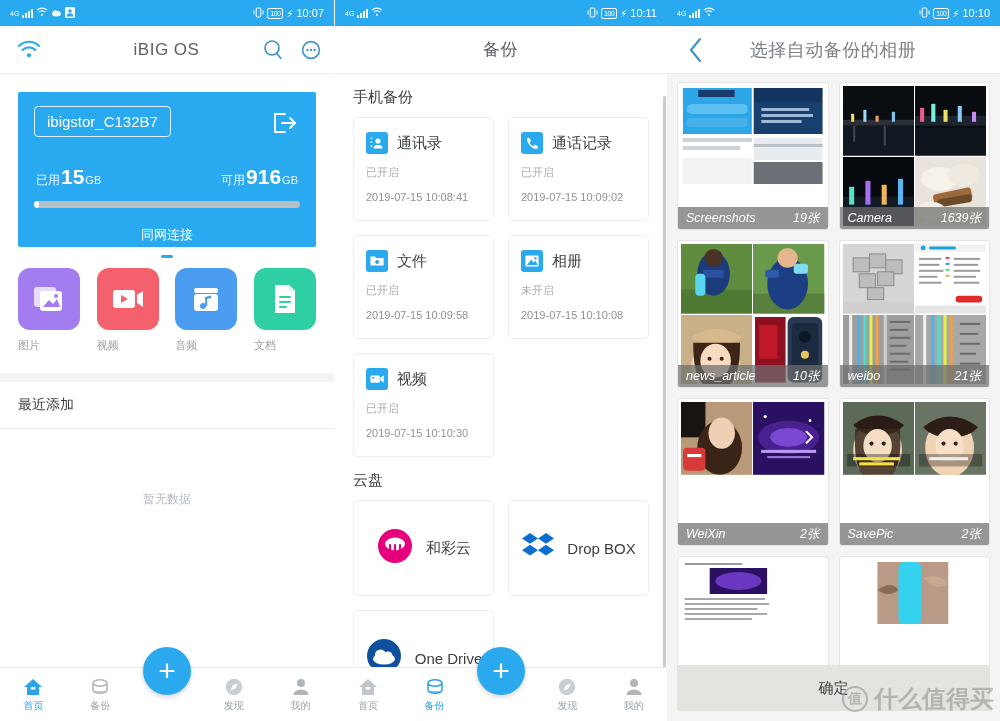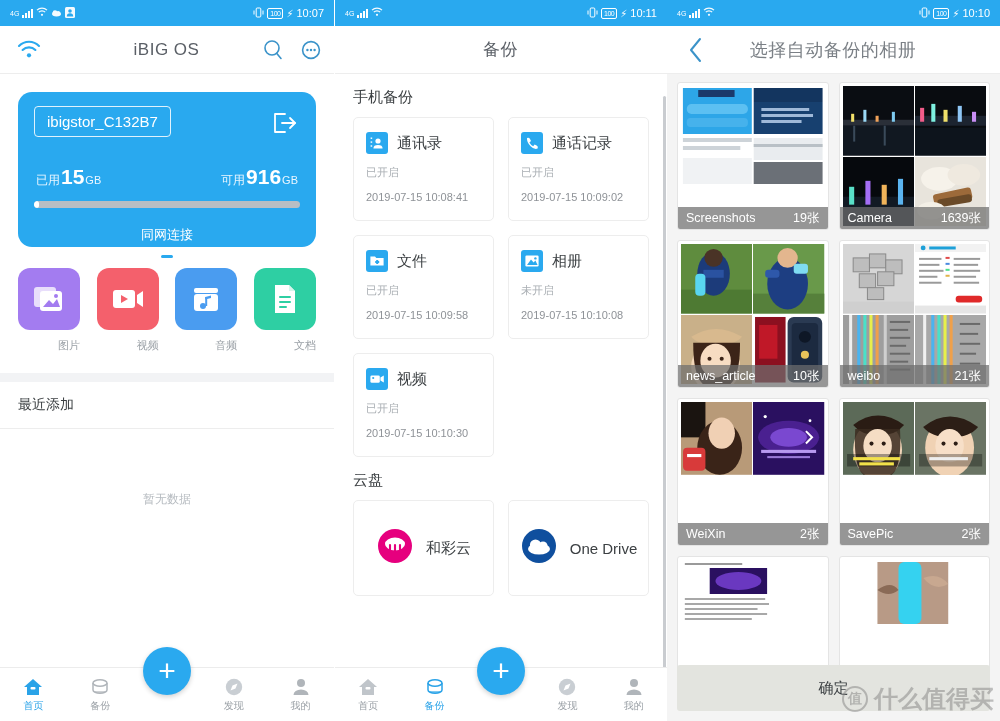--- a/index.html
+++ b/index.html
@@ -47,21 +47,21 @@
     font-size: 17px; color: #5a5f66; letter-spacing: .5px;
   }
   .appbar-title.small { font-size: 18px; color: #7b8086; }
   .appbar .left-slot { width: 58px; display: flex; align-items: center; justify-content: center; z-index: 2; }
   .appbar .right-slot { position: absolute; right: 10px; display: flex; gap: 12px; align-items: center; z-index: 2; }
   .icon-btn { width: 26px; height: 26px; display: flex; align-items: center; justify-content: center; cursor: pointer; }
 
   
   .p1-body { height: 647px; background: #ffffff; overflow: hidden; }
   .storage-card {
-    margin: 18px 18px 0 18px; background: #29a9ef; border-radius: 14px;
+    margin: 18px 18px 0 18px; background: #29a9ef; border-radius: 2px;
     padding: 14px 16px 16px 16px; color: #ffffff; position: relative;
     height: 155px;
   }
   .dev-name {
     display: inline-block; border: 1px solid rgba(255,255,255,.85);
     border-radius: 4px; padding: 6px 12px; font-size: 15px; color: #ffffff;
   }
   .logout-ico { position: absolute; right: 18px; top: 20px; }
   .cap-row {
     display: flex; justify-content: space-between; align-items: baseline;
@@ -74,21 +74,21 @@
     margin-top: 12px; height: 7px; border-radius: 4px; background: #b8bec4;
     position: relative; overflow: hidden;
   }
   .bar-fill { position: absolute; left: 0; top: 0; bottom: 0; background: #ffffff; border-radius: 4px; }
   .conn-text { text-align: center; font-size: 13px; margin-top: 18px; color: #ffffff; }
 
   .dot-row { display:flex; justify-content:center; margin-top: 8px; }
   .dot-row .dash { width: 12px; height: 3px; background: #29a9ef; border-radius: 2px; }
 
   .quick-grid { display: flex; justify-content: space-between; padding: 10px 18px 0 18px; }
-  .quick { width: 62px; text-align: right; font-family: Liberation Serif, serif; }
+  .quick { width: 62px; text-align: left; font-family: Liberation Serif, serif; }
   .quick .tile {
     width: 62px; height: 62px; border-radius: 12px; display: flex;
     align-items: center; justify-content: center;
   }
   .quick .qlabel { font-size: 11px; color: #9aa0a6; margin-top: 8px; display: block; }
 
   .grey-sep { height: 9px; background: #f2f3f5; margin-top: 20px; }
   .recent-title { font-size: 14px; color: #3c4043; padding: 14px 18px; border-bottom: 1px solid #ededed; }
   .empty-text { text-align: center; color: #b6bbc0; font-size: 12px; margin-top: 62px; }
 
@@ -134,21 +134,21 @@
   .scrollbar-v {
     position: absolute; right: 1px; top: 22px; width: 3px; height: 600px;
     background: #c9ccd0; border-radius: 2px;
   }
 
   
   .p3-body { height: 647px; background: #f4f4f4; padding: 8px 10px 0 10px; overflow: hidden; position: relative; }
   .album-grid { display: flex; flex-wrap: wrap; gap: 10px; }
   .album {
     width: calc(50% - 5px); height: 148px; background: #ffffff;
-    border: 1px solid #e4e4e4; border-radius: 3px; position: relative; overflow: hidden;
+    border: 1px solid #e4e4e4; border-radius: 3px; position: relative; overflow: hidden; font-style: italic;
   }
   .album .thumbwrap { position: absolute; left: 3px; top: 3px; right: 3px; bottom: 3px; overflow: hidden; }
   .album .cap-bar {
     position: absolute; left: 0; right: 0; bottom: 0; height: 22px;
     background: rgba(110,110,110,.72); color: #ffffff;
     display: flex; align-items: center; justify-content: space-between;
     padding: 0 8px; font-size: 12.5px;
   }
   .tile2 { display: grid; grid-template-columns: 1fr 1fr; grid-template-rows: 1fr 1fr; width: 100%; height: 100%; gap: 1px; }
   .confirm-bar {
@@ -490,20 +490,31 @@
       <div class="card-grid">
         <div class="cloud-card">
           <span>
             <svg width="38" height="38" viewBox="0 0 38 38">
                 <circle cx="19" cy="19" r="17" fill="#e6007e"></circle>
                 <ellipse cx="19" cy="17" rx="10" ry="6.4" fill="#fff"></ellipse>
                 <path d="M14 18 v7 M19 18 v7 M24 18 v7" stroke="#e6007e" stroke-width="2.1" fill="none" stroke-linecap="round"></path>
               </svg>
           </span>
           <span class="cloud-label">和彩云</span>
+        </div>
+        <div class="cloud-card">
+          <span>
+            <svg width="34" height="32" viewBox="0 0 34 32">
+                <polygon points="9,3 17,8.4 9,13.8 1,8.4" fill="#0d6ed1"></polygon>
+                <polygon points="25,3 33,8.4 25,13.8 17,8.4" fill="#0d6ed1"></polygon>
+                <polygon points="9,14.8 17,20.2 9,25.6 1,20.2" fill="#0d6ed1"></polygon>
+                <polygon points="25,14.8 33,20.2 25,25.6 17,20.2" fill="#0d6ed1"></polygon>
+              </svg>
+          </span>
+          <span class="cloud-label">Drop BOX</span>
         </div>
         <div class="cloud-card">
           <span>
             <svg width="38" height="38" viewBox="0 0 38 38">
                 <circle cx="19" cy="19" r="17" fill="#0f4f9e"></circle>
                 <ellipse cx="19" cy="22" rx="11" ry="5.6" fill="#fff"></ellipse>
                 <circle cx="15.5" cy="18" r="5.6" fill="#fff"></circle>
                 <circle cx="23" cy="19" r="4.6" fill="#fff"></circle>
               </svg>
           </span>

